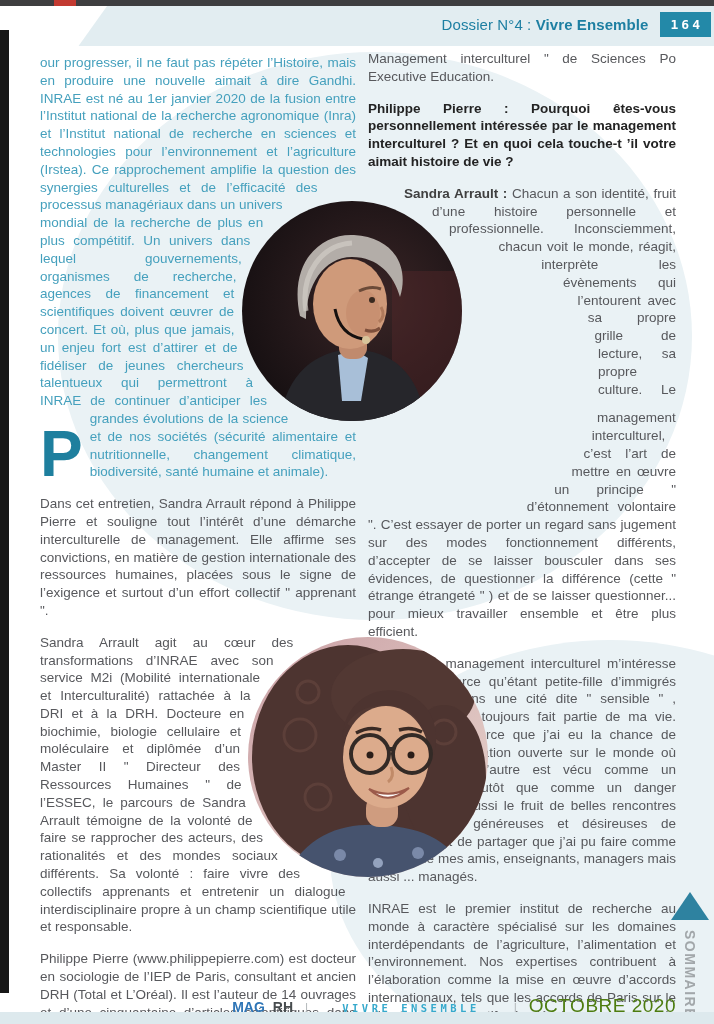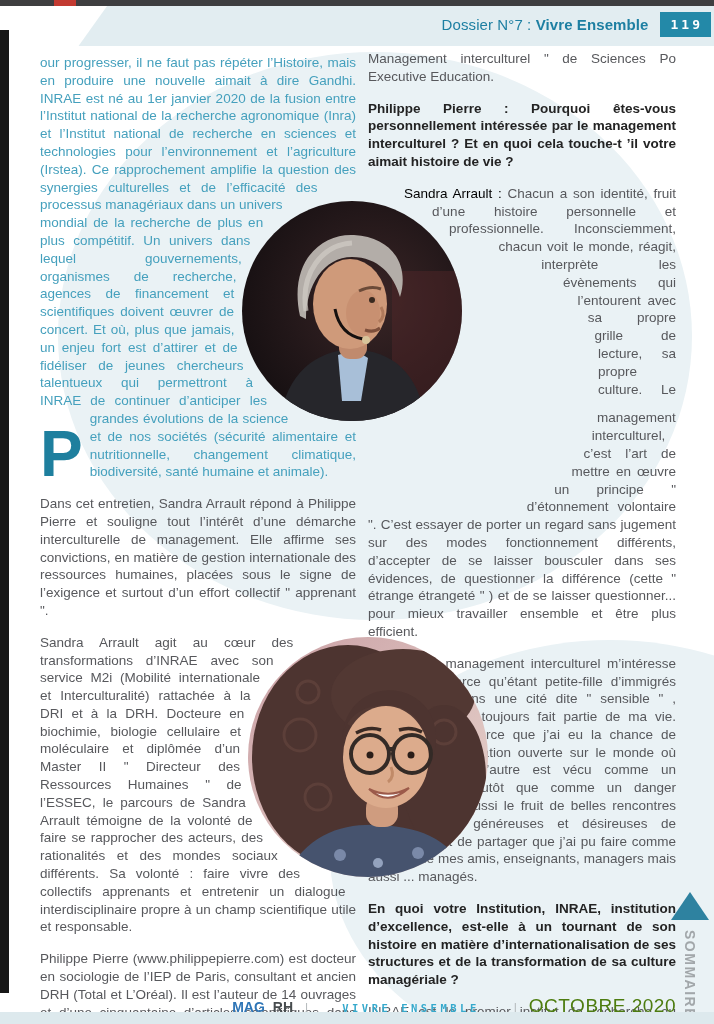--- a/index.html
+++ b/index.html
@@ -28,21 +28,21 @@
   
   .content { position:absolute; left:40px; top:50px; width:636px; display:flex; gap:12px; }
   .col { font-size:13.5px; line-height:17.8px; color:#57585c; text-align:justify; }
   .col-left { width:316px; padding-top:4px; }
   .col-right { width:308px; }
   .col p { margin:0 0 14px 0; }
   .lead { color:#45a0bd; }
   .dropcap { float:left; font-size:64px; line-height:52px; font-weight:bold;
              color:#1e7f9e; margin:4px 7px 0 0; }
   .q { font-weight:bold; color:#232323; }
-  .speaker { font-weight:normal; color:#000000; }
+  .speaker { font-weight:bold; color:#404040; }
   
   .wrapshape { pointer-events:none; }
   .shape-man-left  { float:right; width:160px; height:370px;
                      shape-outside:circle(112px at 157px 256px); shape-margin:7px; }
   .shape-woman-left{ float:right; width:160px; height:460px;
                      shape-outside:circle(122px at 173px 332px); shape-margin:7px; }
   .shape-man-right  { float:left; width:100px; height:375px;
                       shape-outside:circle(112px at -13px 261px); shape-margin:7px; }
   .shape-woman-right{ float:left; width:130px; height:460px;
                       shape-outside:circle(122px at 3px 332px); shape-margin:7px; }
@@ -77,43 +77,42 @@
 
   <div class="blob1"></div>
   <div class="blob2"></div>
   <div class="header-band"></div>
   <div class="top-strip">
     <div class="top-strip-red"></div>
   </div>
   <div class="left-edge"></div>
 
   <div class="header-row">
-    <div class="header-label"><span>Dossier N°7 : </span><b>Vivre Ensemble</b></div>
-    <div class="page-num">119</div>
+    <div class="header-label"><span>Dossier N°4 : </span><b>Vivre Ensemble</b></div>
+    <div class="page-num">164</div>
   </div>
 
   <div class="content">
 
     <div class="col col-left">
       <div class="wrapshape shape-man-left"></div>
       <div class="wrapshape shape-woman-left"></div>
       <p class="lead"><span class="dropcap">P</span><span>our progresser, il ne faut pas répéter l’Histoire, mais en produire une nouvelle aimait à dire Gandhi. INRAE est né au 1er janvier 2020 de la fusion entre l’Institut national de la recherche agronomique (Inra) et l’Institut national de recherche en sciences et technologies pour l’environnement et l’agriculture (Irstea). Ce rapprochement amplifie la question des synergies culturelles et de l’efficacité des processus managériaux dans un univers mondial de la recherche de plus en plus compétitif. Un univers dans lequel gouvernements, organismes de recherche, agences de financement et scientifiques doivent œuvrer de concert. Et où, plus que jamais, un enjeu fort est d’attirer et de fidéliser de jeunes chercheurs talentueux qui permettront à INRAE de continuer d’anticiper les grandes évolutions de la science et de nos sociétés (sécurité alimentaire et nutritionnelle, changement climatique, biodiversité, santé humaine et animale).</span></p>
       <p>Dans cet entretien, Sandra Arrault répond à Philippe Pierre et souligne tout l’intérêt d’une démarche interculturelle de management. Elle affirme ses convictions, en matière de gestion internationale des ressources humaines, placées sous le signe de l’exigence et surtout d’un effort collectif " apprenant ".</p>
       <p>Sandra Arrault agit au cœur des transformations d’INRAE avec son service M2i (Mobilité internationale et Interculturalité) rattachée à la DRI et à la DRH. Docteure en biochimie, biologie cellulaire et moléculaire et diplômée d’un Master II " Directeur des Ressources Humaines " de l’ESSEC, le parcours de Sandra Arrault témoigne de la volonté de faire se rapprocher des acteurs, des rationalités et des mondes sociaux différents. Sa volonté : faire vivre des collectifs apprenants et entretenir un dialogue interdisciplinaire propre à un champ scientifique utile et responsable.</p>
       <p>Philippe Pierre (www.philippepierre.com) est docteur en sociologie de l’IEP de Paris, consultant et ancien DRH (Total et L’Oréal). Il est l’auteur de 14 ouvrages et d’une cinquantaine d’articles scientifiques dans les domaines de la RH et de la sociologie de l’entreprise. Il a récemment publié " Management Interculturel. Evolution, tendances et critiques " , (EMS, 2018) avec Jean-François Chanlat. Il dirige avec Eric Mellet le programme " Organisation apprenante et</p>
     </div>
 
     <div class="col col-right">
       <div class="wrapshape shape-man-right"></div>
       <div class="wrapshape shape-woman-right"></div>
       <p>Management interculturel " de Sciences Po Executive Education.</p>
       <p class="q">Philippe Pierre : Pourquoi êtes-vous personnellement intéressée par le management interculturel ? Et en quoi cela touche-t ’il votre aimait histoire de vie ?</p>
       <p><span class="speaker">Sandra Arrault : </span><span>Chacun a son identité, fruit d’une histoire personnelle et professionnelle. Inconsciemment, chacun voit le monde, réagit, interprète les évènements qui l’entourent avec sa propre grille de lecture, sa propre culture. Le management interculturel, c’est l’art de mettre en œuvre un principe " d’étonnement volontaire ". C’est essayer de porter un regard sans jugement sur des modes fonctionnement différents, d’accepter de se laisser bousculer dans ses évidences, de questionner la différence (cette " étrange étrangeté " ) et de se laisser questionner... pour mieux travailler ensemble et être plus efficient.</span></p>
       <p>Pourquoi le management interculturel m’intéresse ? Peut-être parce qu’étant petite-fille d’immigrés ayant grandi dans une cité dite " sensible " , l’interculturalité a toujours fait partie de ma vie. Peut-être aussi parce que j’ai eu la chance de recevoir une éducation ouverte sur le monde où l’inattendu chez l’autre est vécu comme un enrichissement plutôt que comme un danger potentiel. C’est aussi le fruit de belles rencontres de personnes généreuses et désireuses de transmettre et de partager que j’ai pu faire comme certains de mes amis, enseignants, managers mais aussi ... managés.</p>
-      <p class="q">En quoi votre Institution, INRAE, institution d’excellence, est-elle à un tournant de son histoire en matière d’internationalisation de ses structures et de la transformation de sa culture managériale ?</p>
       <p>INRAE est le premier institut de recherche au monde à caractère spécialisé sur les domaines interdépendants de l’agriculture, l’alimentation et l’environnement. Nos expertises contribuent à l’élaboration comme la mise en œuvre d’accords internationaux, tels que les accords de Paris sur le climat ou les objectifs de développement durable (ODD) des Nations Unies. Relever ces défis aujourd’hui mondiaux repose sur l’ensemble des personnes qui com-</p>
     </div>
 
   </div>
 
   <div class="photo photo-man">
     <svg width="220" height="220" viewBox="0 0 220 220">
       <defs>
         <radialGradient id="mbg" cx="60%" cy="45%" r="75%">
           <stop offset="0%" stop-color="#3a2526"></stop>

